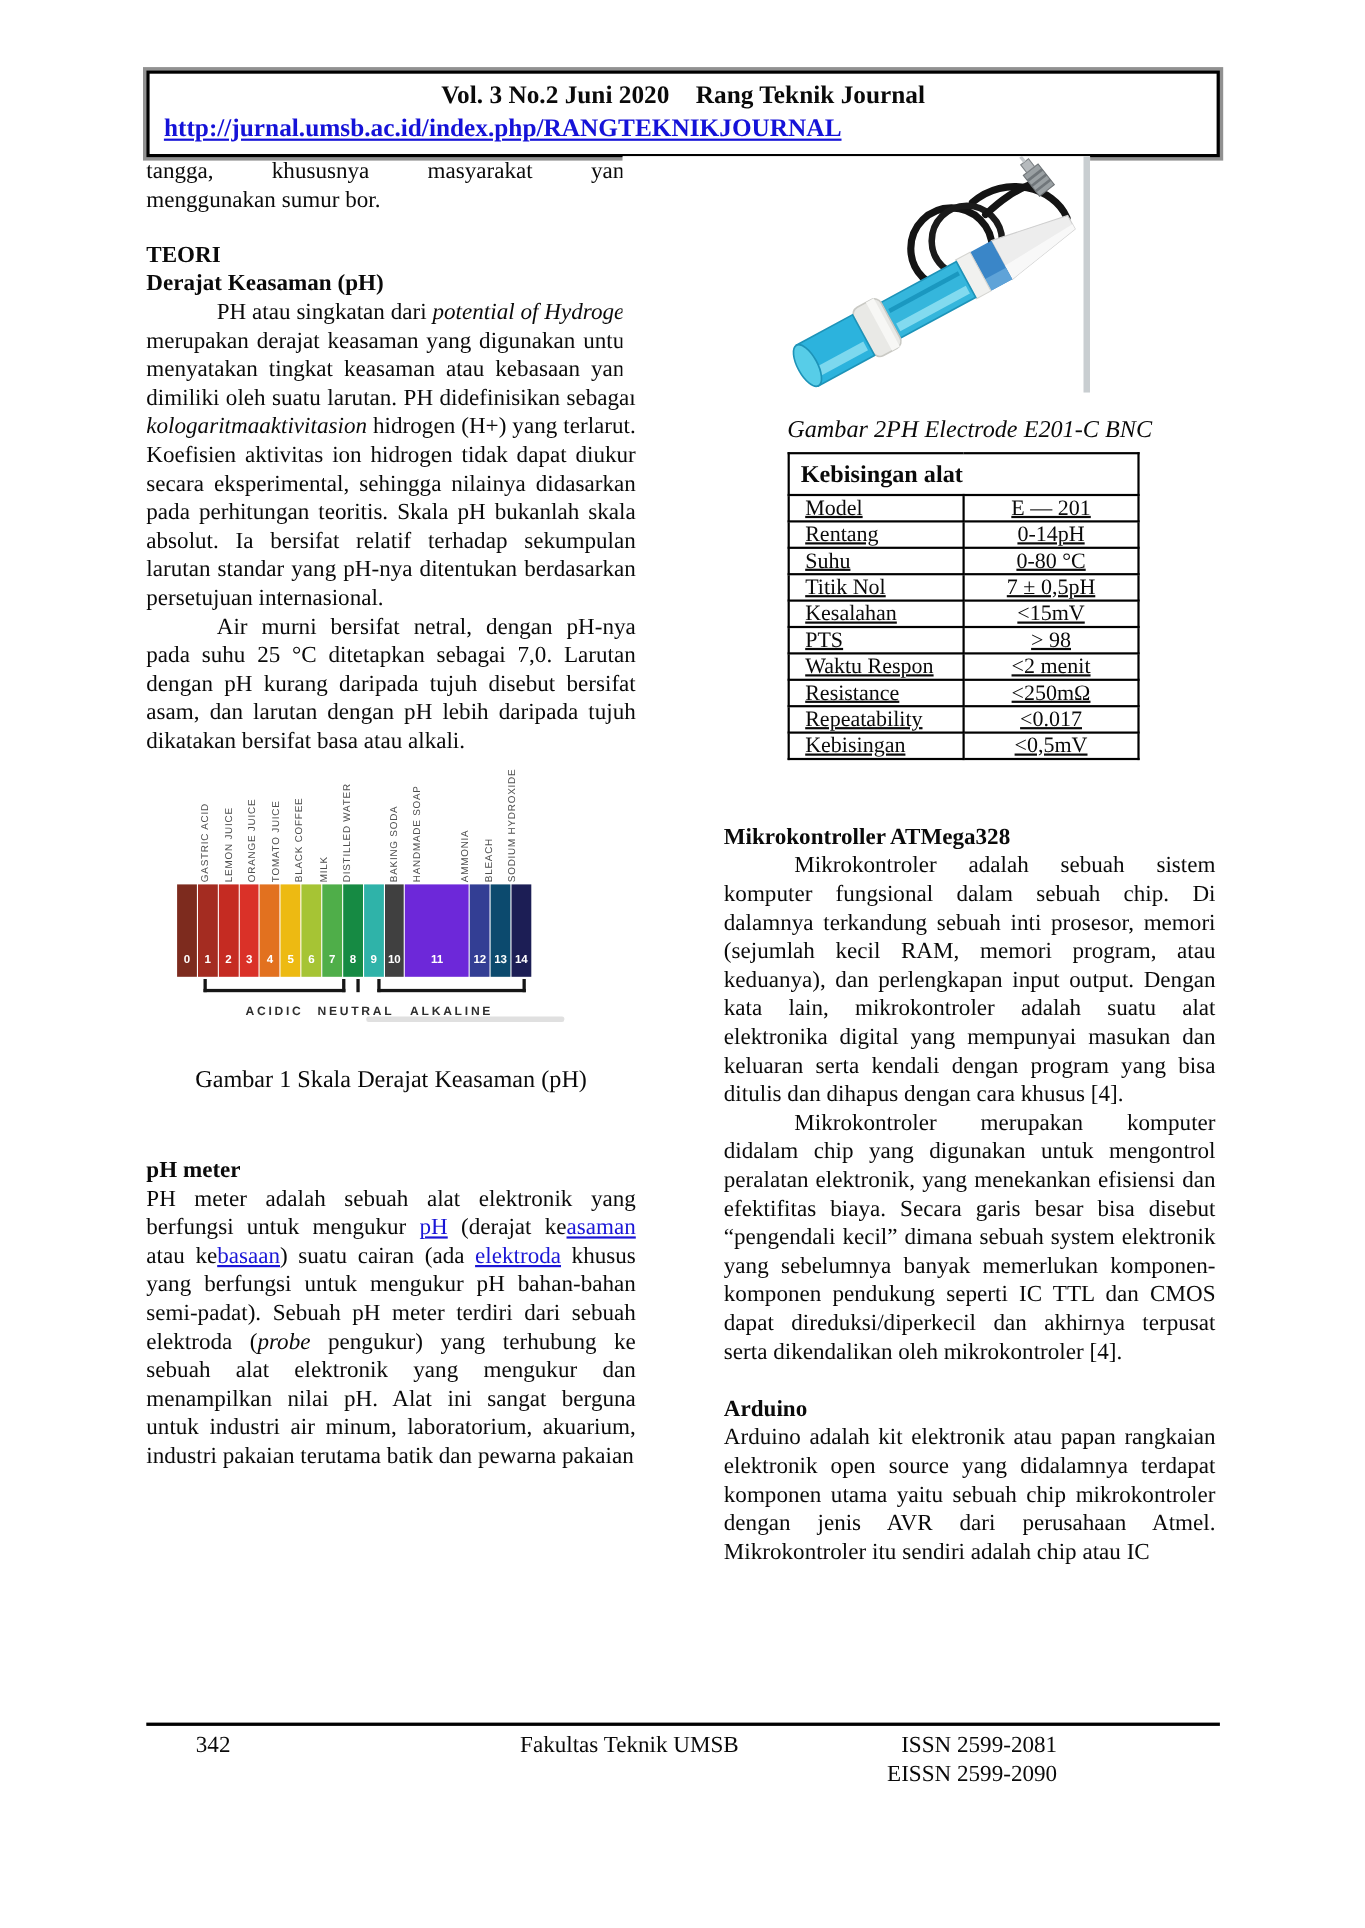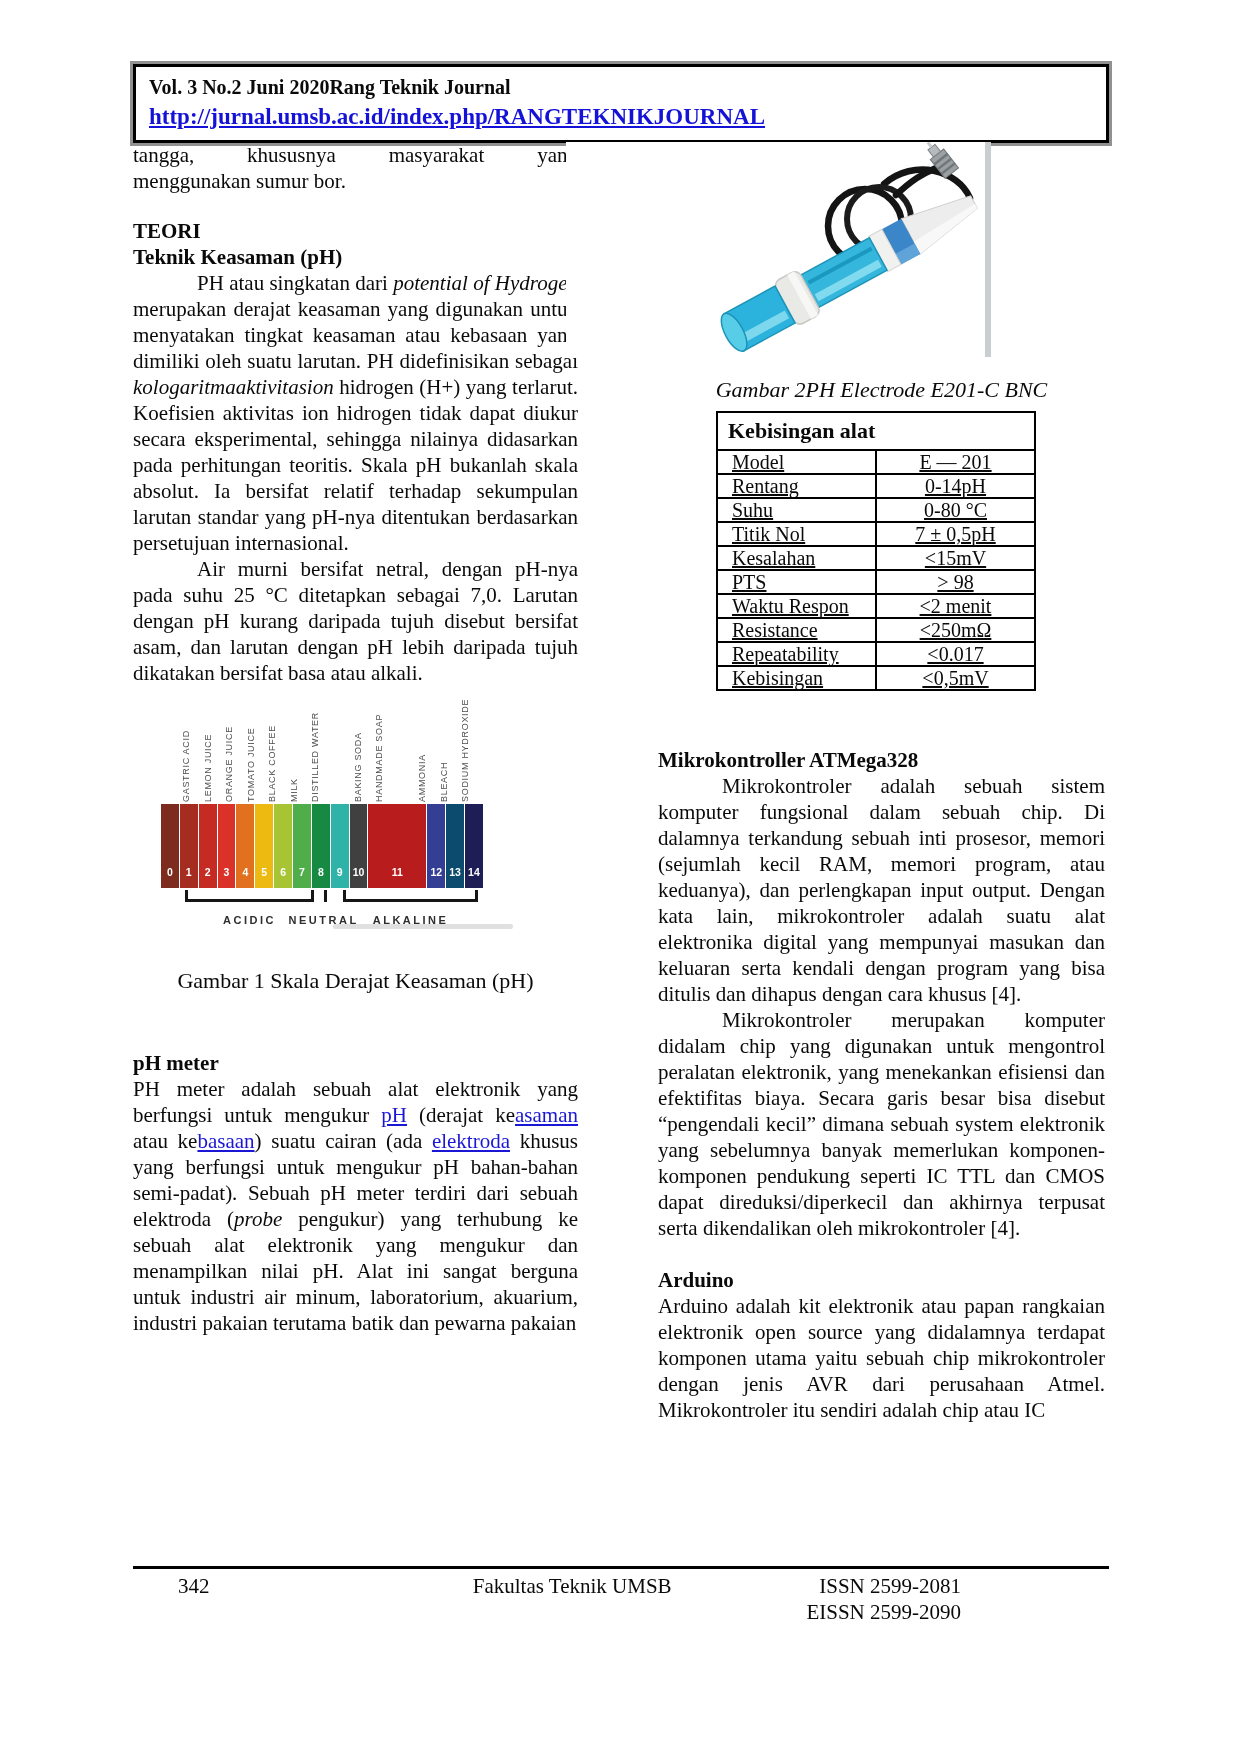--- a/index.html
+++ b/index.html
@@ -5,21 +5,21 @@
   html,body{margin:0;padding:0;background:#ffffff;}
   body{width:1241px;height:1753px;position:relative;font-family:"Liberation Serif",serif;color:#0a0a0a;overflow:hidden;}
   .page{position:absolute;inset:0;}
 
   
   .header-box{
     position:absolute;left:133px;top:64px;width:976px;box-sizing:border-box;
     border:3px solid #000;box-shadow:0 0 0 3px #919191;
     padding:5px 13px 8px 13px;background:#fff;
   }
-  .header-row{display:flex;justify-content:flex-start;font-weight:bold;font-size:20px;line-height:30px;}
+  .header-row{display:flex;justify-content:center;font-weight:bold;font-size:23px;line-height:30px;gap:24px;}
   .header-url{display:inline-block;font-weight:bold;font-size:23px;line-height:30px;color:#1512d8;text-decoration:underline;cursor:pointer;}
 
   
   .columns{position:absolute;left:133px;top:142px;width:972px;display:flex;gap:80px;}
   .col{font-size:21px;line-height:26px;text-align:justify;}
   .col-left{flex:0 0 445px;width:445px;}
   .col-right{flex:0 0 447px;width:447px;}
   .h{font-weight:bold;text-align:left;}
   .para{margin:0;}
   .indent{text-indent:64px;}
@@ -89,21 +89,21 @@
     <a class="header-url">http://jurnal.umsb.ac.id/index.php/RANGTEKNIKJOURNAL</a>
   </div>
 
   <div class="columns">
 
     <div class="col col-left">
       <div class="para jline">tangga, khususnya masyarakat yang</div>
       <div class="para">menggunakan sumur bor.</div>
 
       <div class="h gap-top">TEORI</div>
-      <div class="h">Teknik Keasaman (pH)</div>
+      <div class="h">Derajat Keasaman (pH)</div>
 
       <p class="para indent"><span>PH atau singkatan dari </span><span class="it">potential of Hydrogen</span><span> merupakan derajat keasaman yang digunakan untuk menyatakan tingkat keasaman atau kebasaan yang dimiliki oleh suatu larutan. PH didefinisikan sebagai </span><span class="it">kologaritmaaktivitasion</span><span> hidrogen (H+) yang terlarut. Koefisien aktivitas ion hidrogen tidak dapat diukur secara eksperimental, sehingga nilainya didasarkan pada perhitungan teoritis. Skala pH bukanlah skala absolut. Ia bersifat relatif terhadap sekumpulan larutan standar yang pH-nya ditentukan berdasarkan persetujuan internasional.</span></p>
 
       <p class="para indent">Air murni bersifat netral, dengan pH-nya pada suhu 25 °C ditetapkan sebagai 7,0. Larutan dengan pH kurang daripada tujuh disebut bersifat asam, dan larutan dengan pH lebih daripada tujuh dikatakan bersifat basa atau alkali.</p>
 
       <div class="scale-fig">
         <div class="scale-labels" id="scale-labels">
             <span class="vlabel" style="left: 11.8667%;">GASTRIC ACID</span>
             <span class="vlabel" style="left: 18.5333%;">LEMON JUICE</span>
             <span class="vlabel" style="left: 25.2%;">ORANGE JUICE</span>
@@ -144,21 +144,21 @@
             </div>
             <div class="seg" style="background: rgb(22, 138, 67);">
               <span class="seg-num">8</span>
             </div>
             <div class="seg" style="background: rgb(47, 179, 169);">
               <span class="seg-num">9</span>
             </div>
             <div class="seg" style="background: #404040;">
               <span class="seg-num">10</span>
             </div>
-            <div class="seg" style="background: #b91c1c; padding-left: 40px;">
+            <div class="seg" style="background: #6d28d9; padding-left: 40px;">
               <span class="seg-num">11</span>
             </div>
             <div class="seg" style="background: rgb(51, 62, 148);">
               <span class="seg-num">12</span>
             </div>
             <div class="seg" style="background: #0c4a6e;">
               <span class="seg-num">13</span>
             </div>
             <div class="seg" style="background: rgb(28, 30, 85);">
               <span class="seg-num">14</span>

